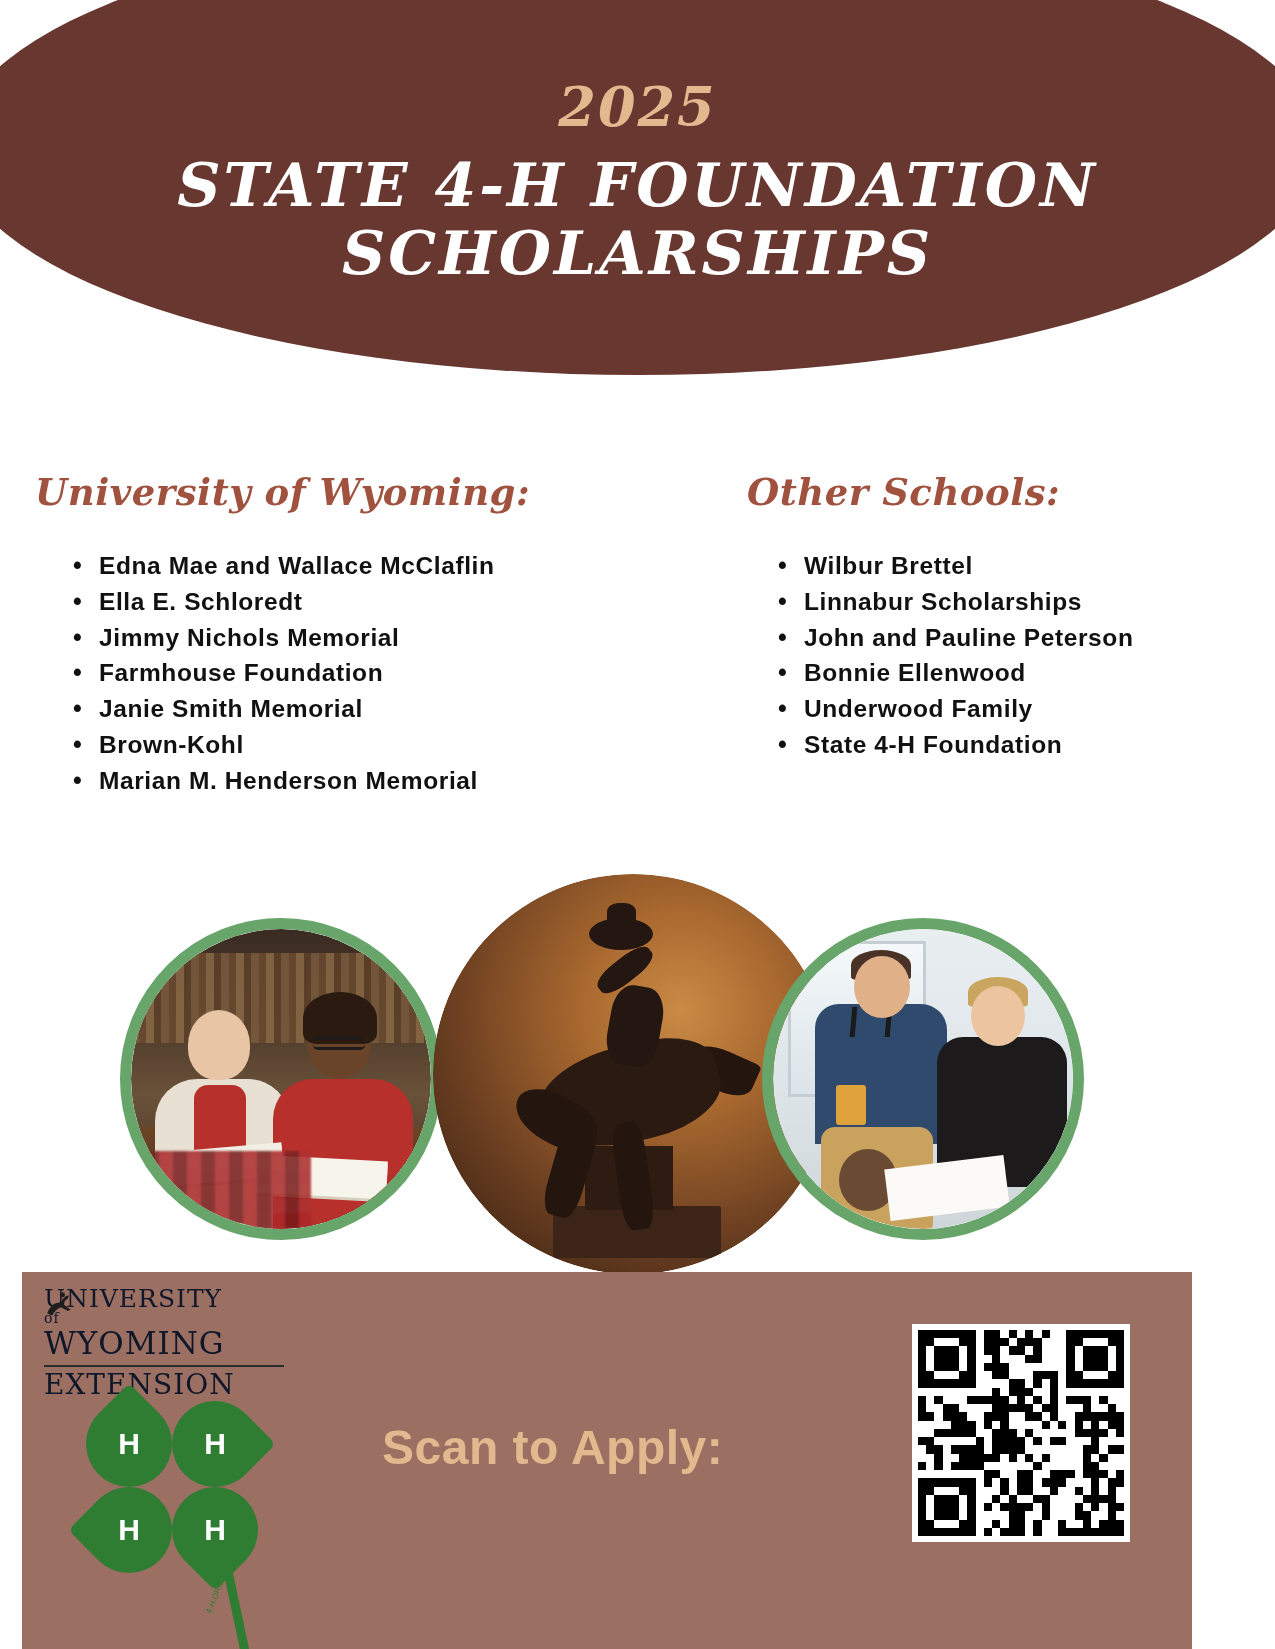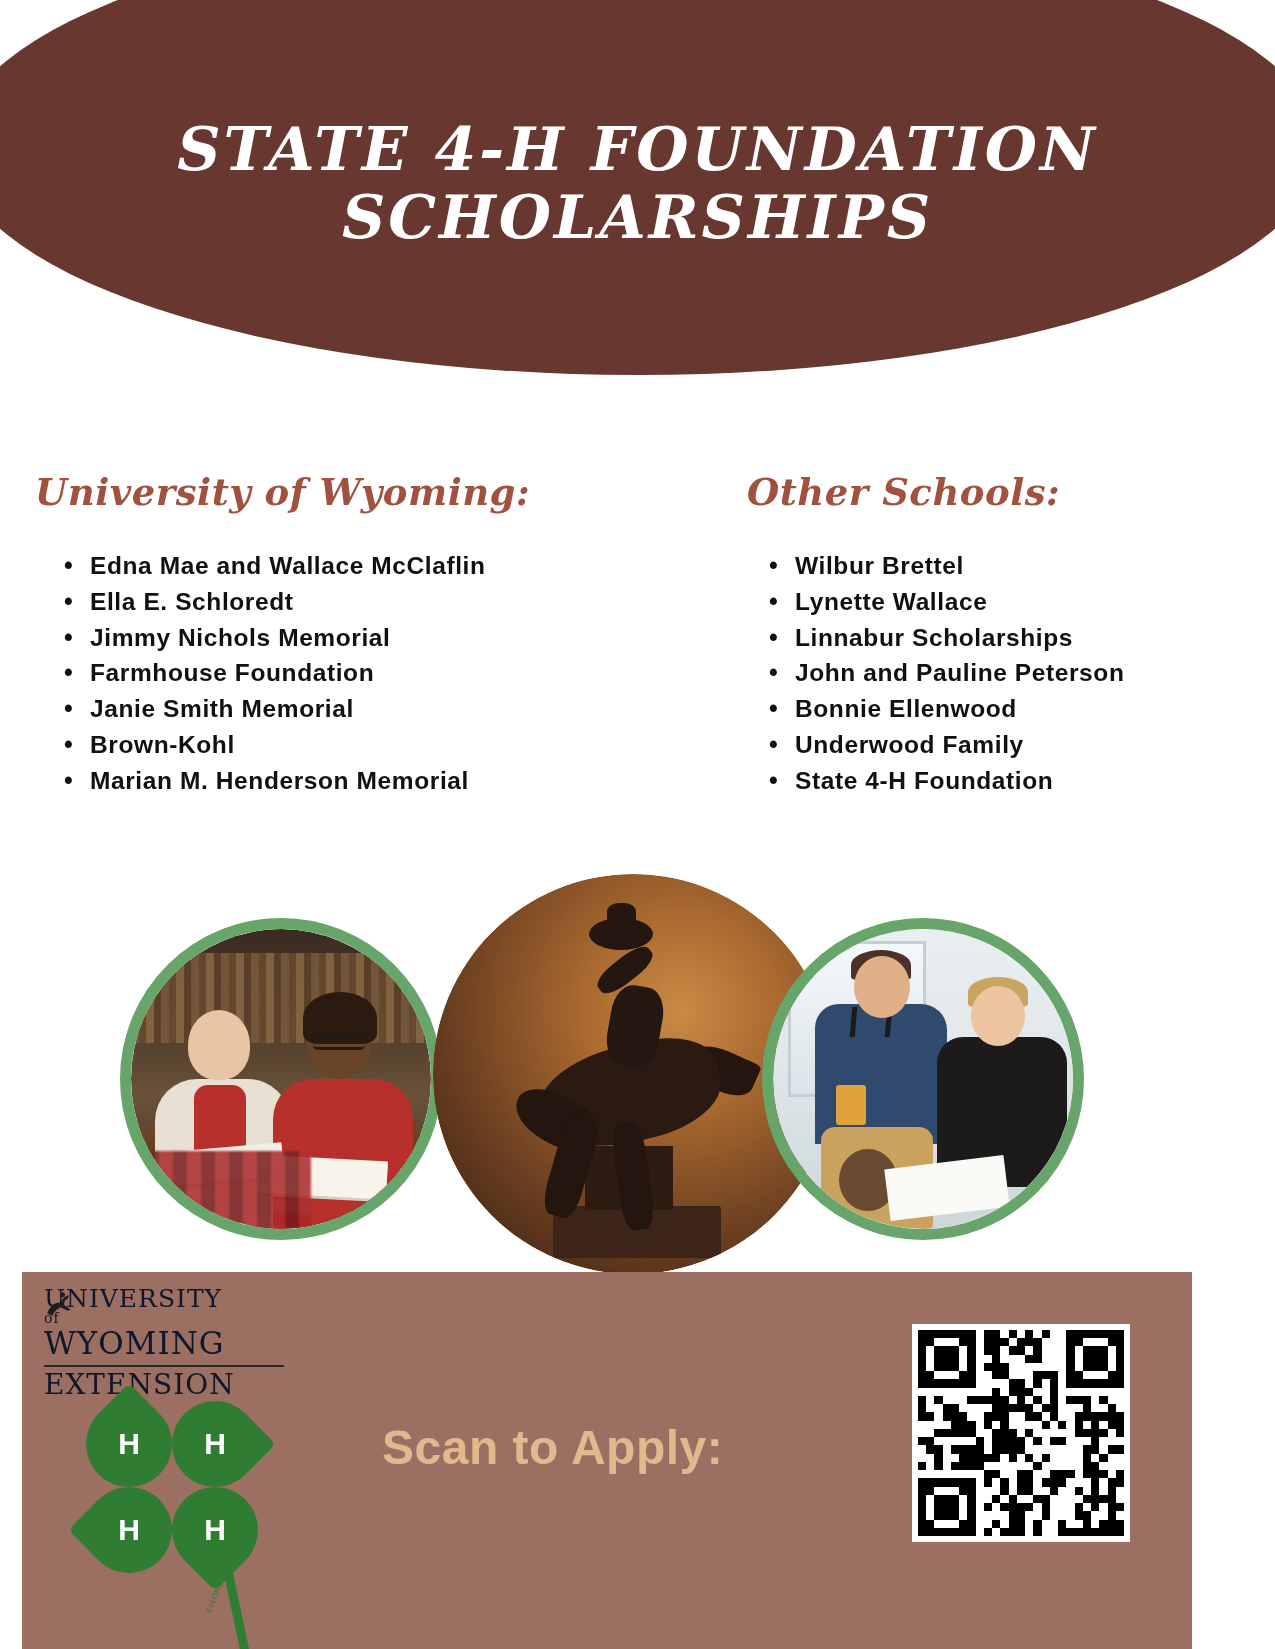--- a/index.html
+++ b/index.html
@@ -71,21 +71,21 @@
     font-weight: bold;
     font-style: italic;
     font-size: 37px;
     letter-spacing: 0.5px;
     margin: 0 0 34px 0;
   }
   .col-uw .col-heading { padding-left: 5px; }
   .col-other .col-heading { padding-left: 12px; }
 
   ul.sch-list {
-    margin: 4px; padding: 0 0 0 52px;
+    margin: 13px; padding: 0 0 0 52px;
     list-style: none;
   }
   ul.sch-list li {
     position: relative;
     color: #111111;
     font-family: "Liberation Sans", sans-serif;
     font-weight: bold;
     font-size: 24.5px;
     letter-spacing: 0.6px;
     line-height: 1.46;
@@ -401,20 +401,21 @@
     grid-template-rows: repeat(25, 1fr);
   }
   .qr-grid i { display: block; }
   .qr-grid i.on { background: #000; }
 </style>
 </head>
 <body>
 
 <div class="header-ellipse">
   <div class="header-inner">
+    <div class="year">2025</div>
     <div class="header-title">STATE 4-H FOUNDATION
 SCHOLARSHIPS</div>
   </div>
 </div>
 
 <div class="lists">
 
   <div class="col col-uw">
     <h2 class="col-heading">University of Wyoming:</h2>
     <ul class="sch-list">
@@ -425,21 +426,20 @@
       <li>Janie Smith Memorial</li>
       <li>Brown-Kohl</li>
       <li>Marian M. Henderson Memorial</li>
     </ul>
   </div>
 
   <div class="col col-other">
     <h2 class="col-heading">Other Schools:</h2>
     <ul class="sch-list">
       <li>Wilbur Brettel</li>
-      <li>Lynette Wallace</li>
       <li>Linnabur Scholarships</li>
       <li>John and Pauline Peterson</li>
       <li>Bonnie Ellenwood</li>
       <li>Underwood Family</li>
       <li>State 4-H Foundation</li>
     </ul>
   </div>
 
 </div>
 

